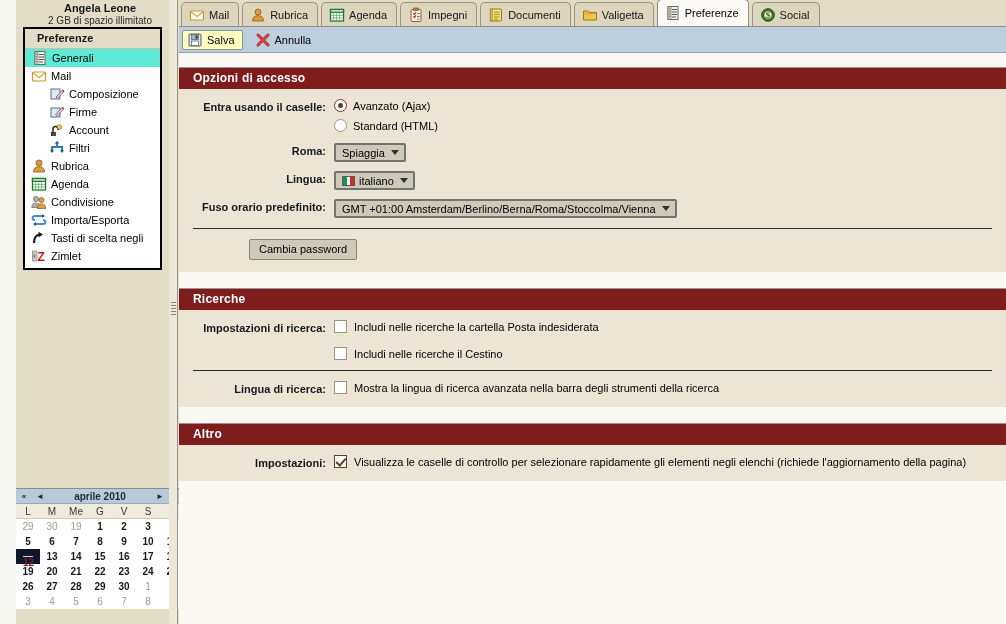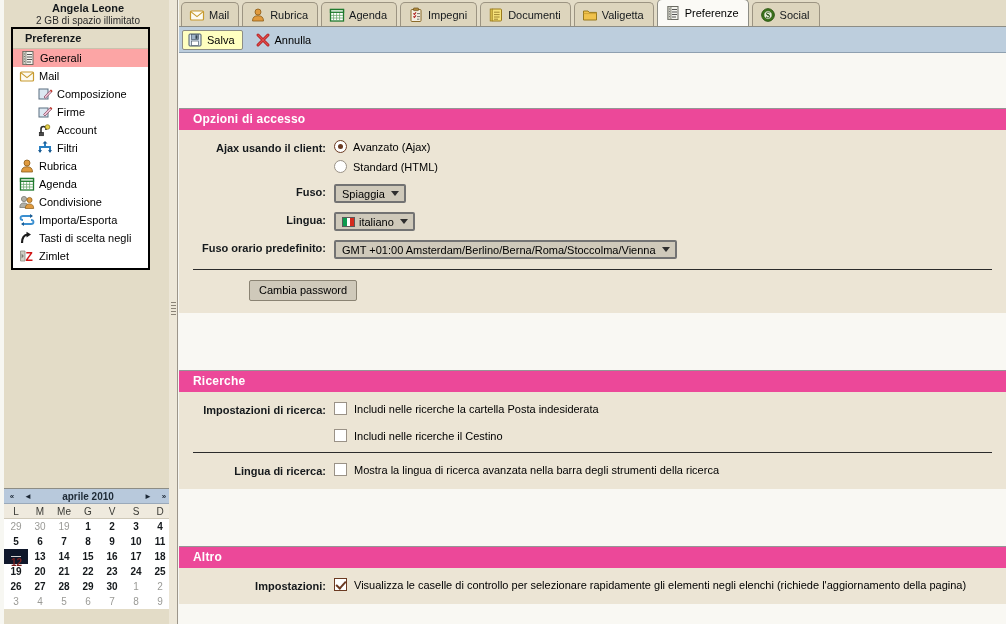--- a/index.html
+++ b/index.html
@@ -17,21 +17,21 @@
   }
   .app {
     position: relative;
     width: 1006px;
     height: 624px;
   }
 
   
   .left-col {
     position: absolute;
-    left: 4px; top: 0;
+    left: 16px; top: 0;
     width: 169px;
     height: 624px;
     background: #e3dcc7;
     border-right: 1px solid #8d8d85;
     box-sizing: border-box;
   }
   .user-box {
     height: 28px;
     background: #e3dcc7;
     text-align: center;
@@ -74,21 +74,21 @@
   .pref-item {
     display: flex;
     align-items: center;
     height: 18px;
     padding-left: 6px;
     font-size: 11px;
     white-space: nowrap;
     cursor: default;
   }
   .pref-item.selected {
-    background: #fca5a5;
+    background: #5eead4;
     padding-left: 7px;
   }
   .pref-item.indent {
     padding-left: 24px;
   }
   .pref-item .ic {
     width: 16px;
     height: 16px;
     margin-right: 4px;
     flex: 0 0 16px;
@@ -270,28 +270,27 @@
     left: 0; top: 53px;
     right: 0; bottom: 0;
     background: #f9f8f3;
     overflow: hidden;
   }
 
   .section {
     margin: 0 0 0 0;
   }
   .sec-header {
-    background: #ec4899;
+    background: #7f1d1d;
     color: #fff;
     font-size: 12px;
     font-weight: bold;
     padding: 3px 0 4px 14px;
     letter-spacing: .2px;
     border-top: 1px solid #959595;
-    margin-top: 41px;
   }
   .sec-body {
     background: #ece5d5;
     padding: 10px 0 12px 0;
   }
 
   .row {
     display: flex;
     align-items: flex-start;
     margin-bottom: 9px;
@@ -745,35 +744,35 @@
 
     <div class="content">
 
       <div style="height:14px;background:#f9f8f3;"></div>
 
       <div class="section">
         <div class="sec-header">Opzioni di accesso</div>
         <div class="sec-body">
 
           <div class="row">
-            <div class="lab">Ajax usando il client:</div>
+            <div class="lab">Entra usando il caselle:</div>
             <div class="fld">
               <div class="opt">
                 <span class="radio on"></span>
                 <span>Avanzato (Ajax)</span>
               </div>
               <div class="opt">
                 <span class="radio"></span>
                 <span>Standard (HTML)</span>
               </div>
             </div>
           </div>
 
           <div class="row" style="margin-top:11px;">
-            <div class="lab">Fuso:</div>
+            <div class="lab">Roma:</div>
             <div class="fld">
               <div class="dropdown">
                 <span>Spiaggia</span>
                 <span class="caret"></span>
               </div>
             </div>
           </div>
 
           <div class="row">
             <div class="lab">Lingua:</div>

